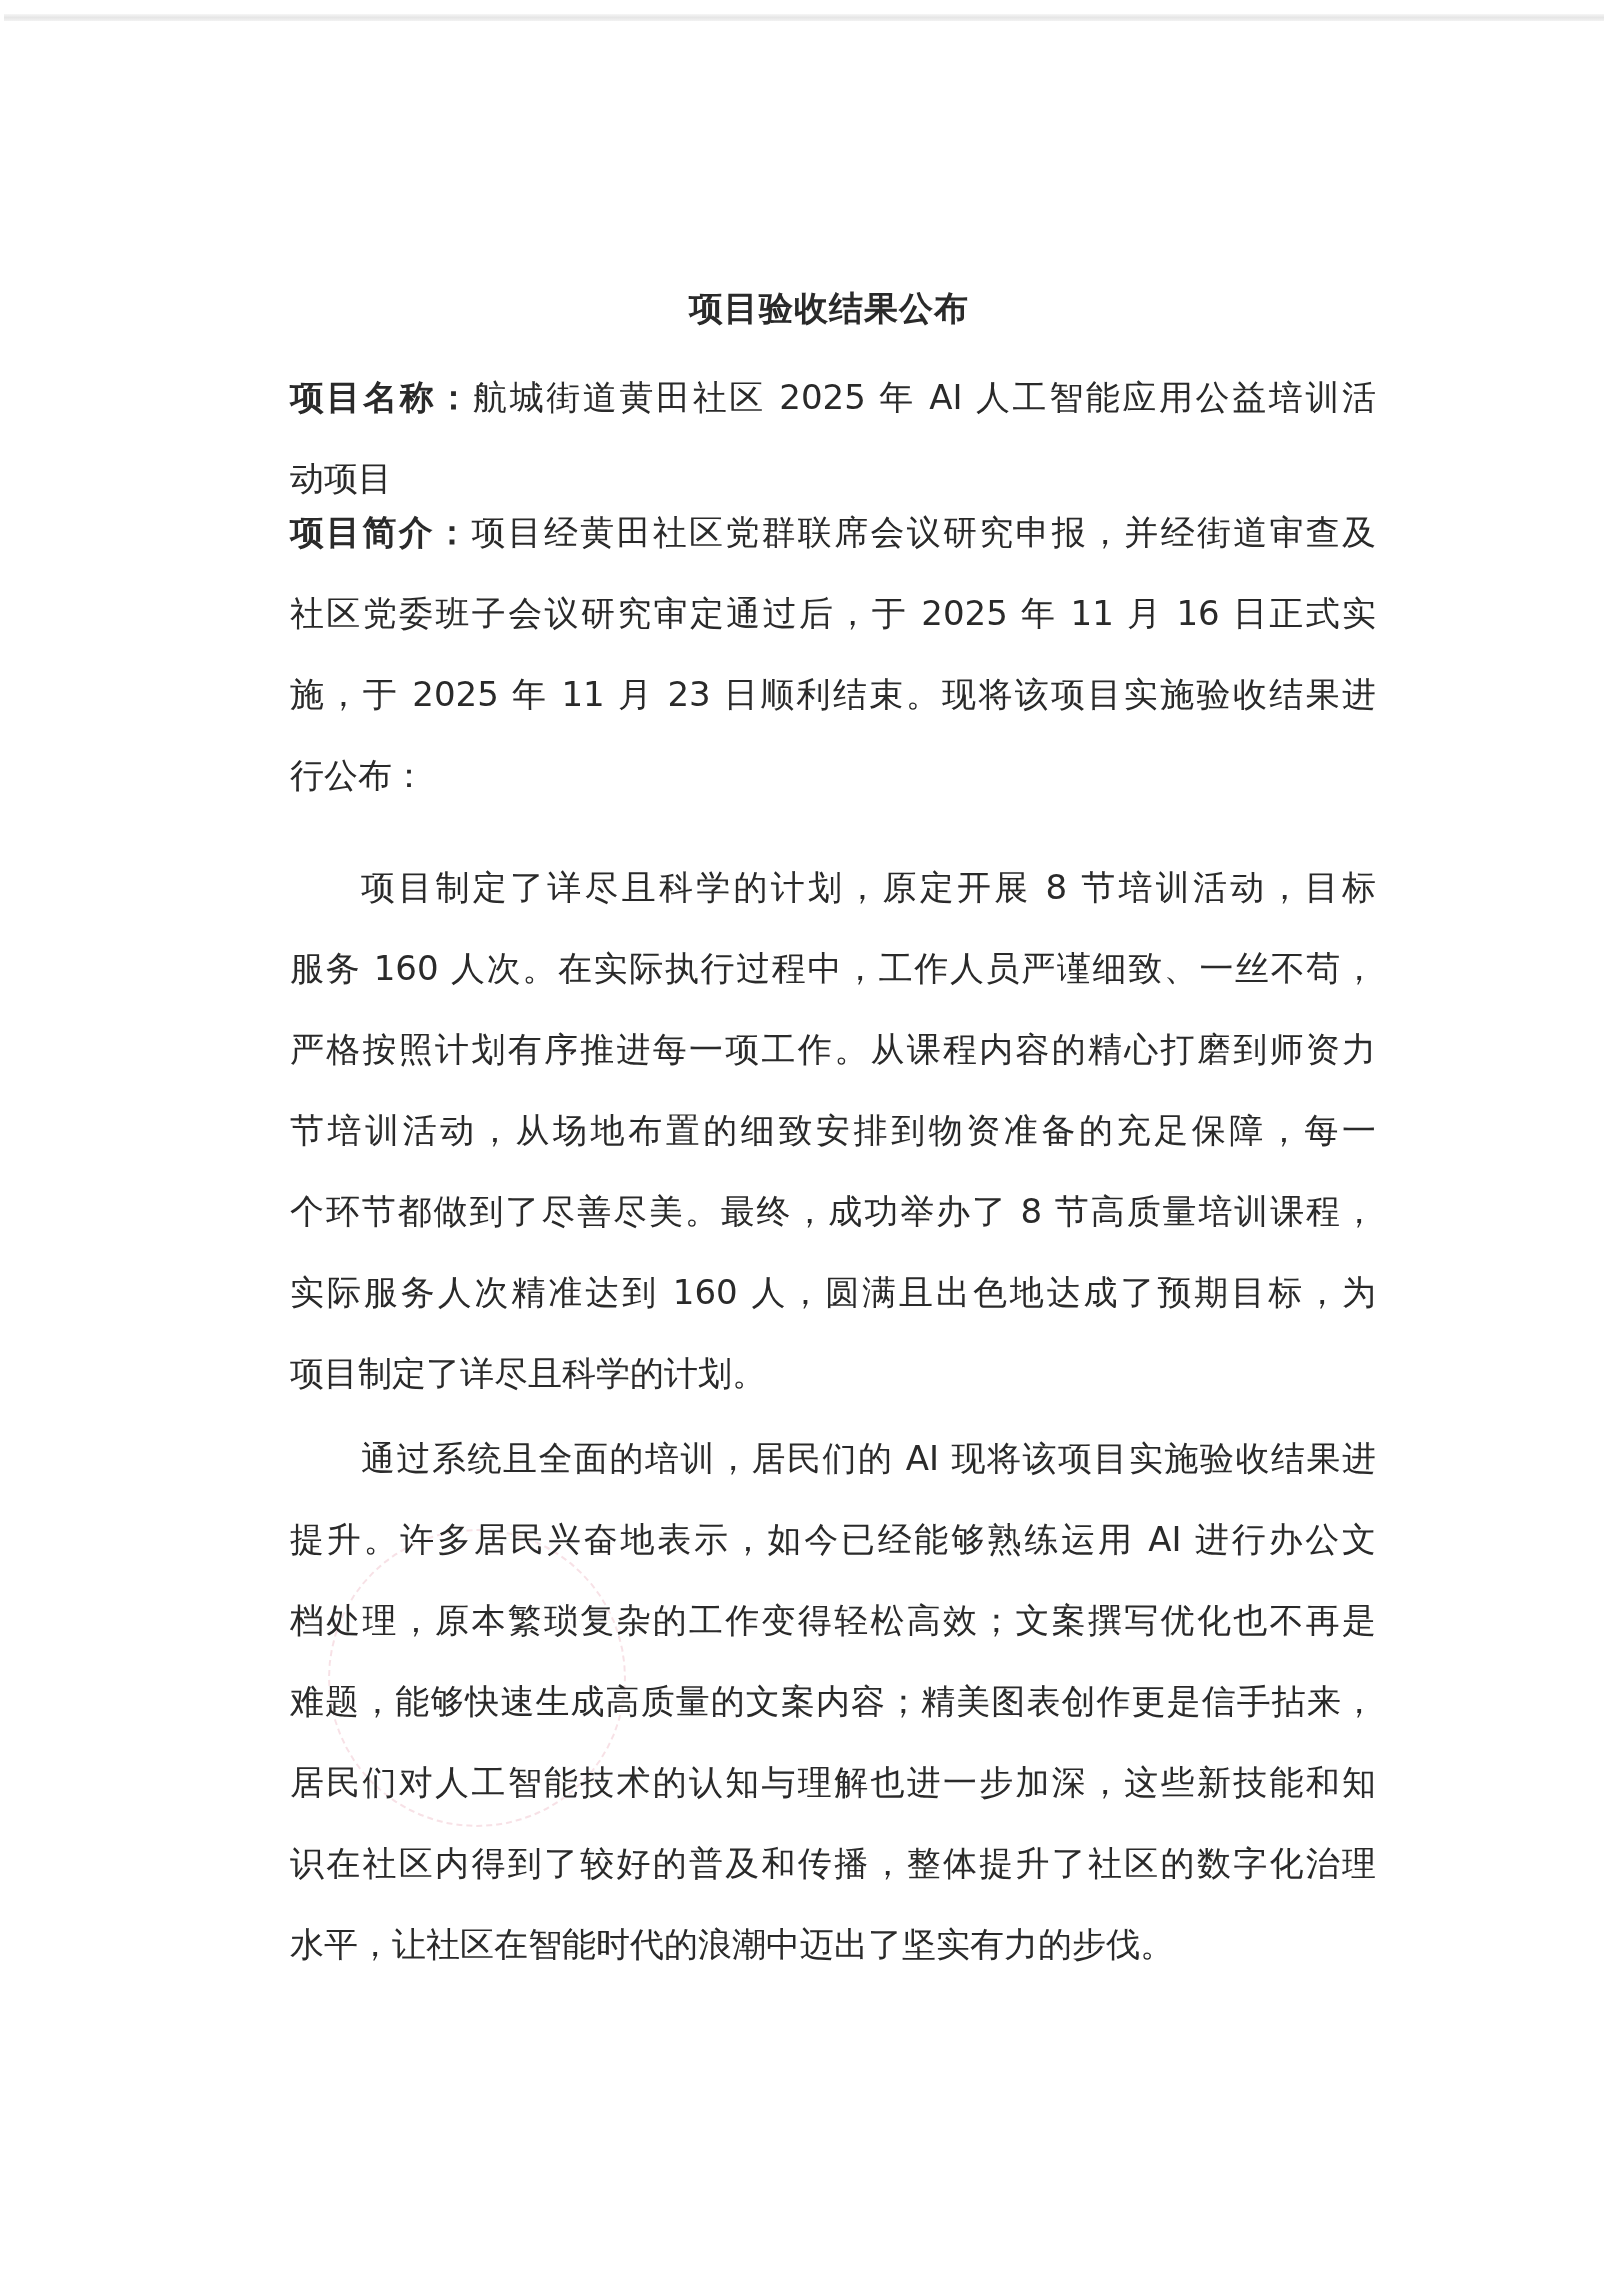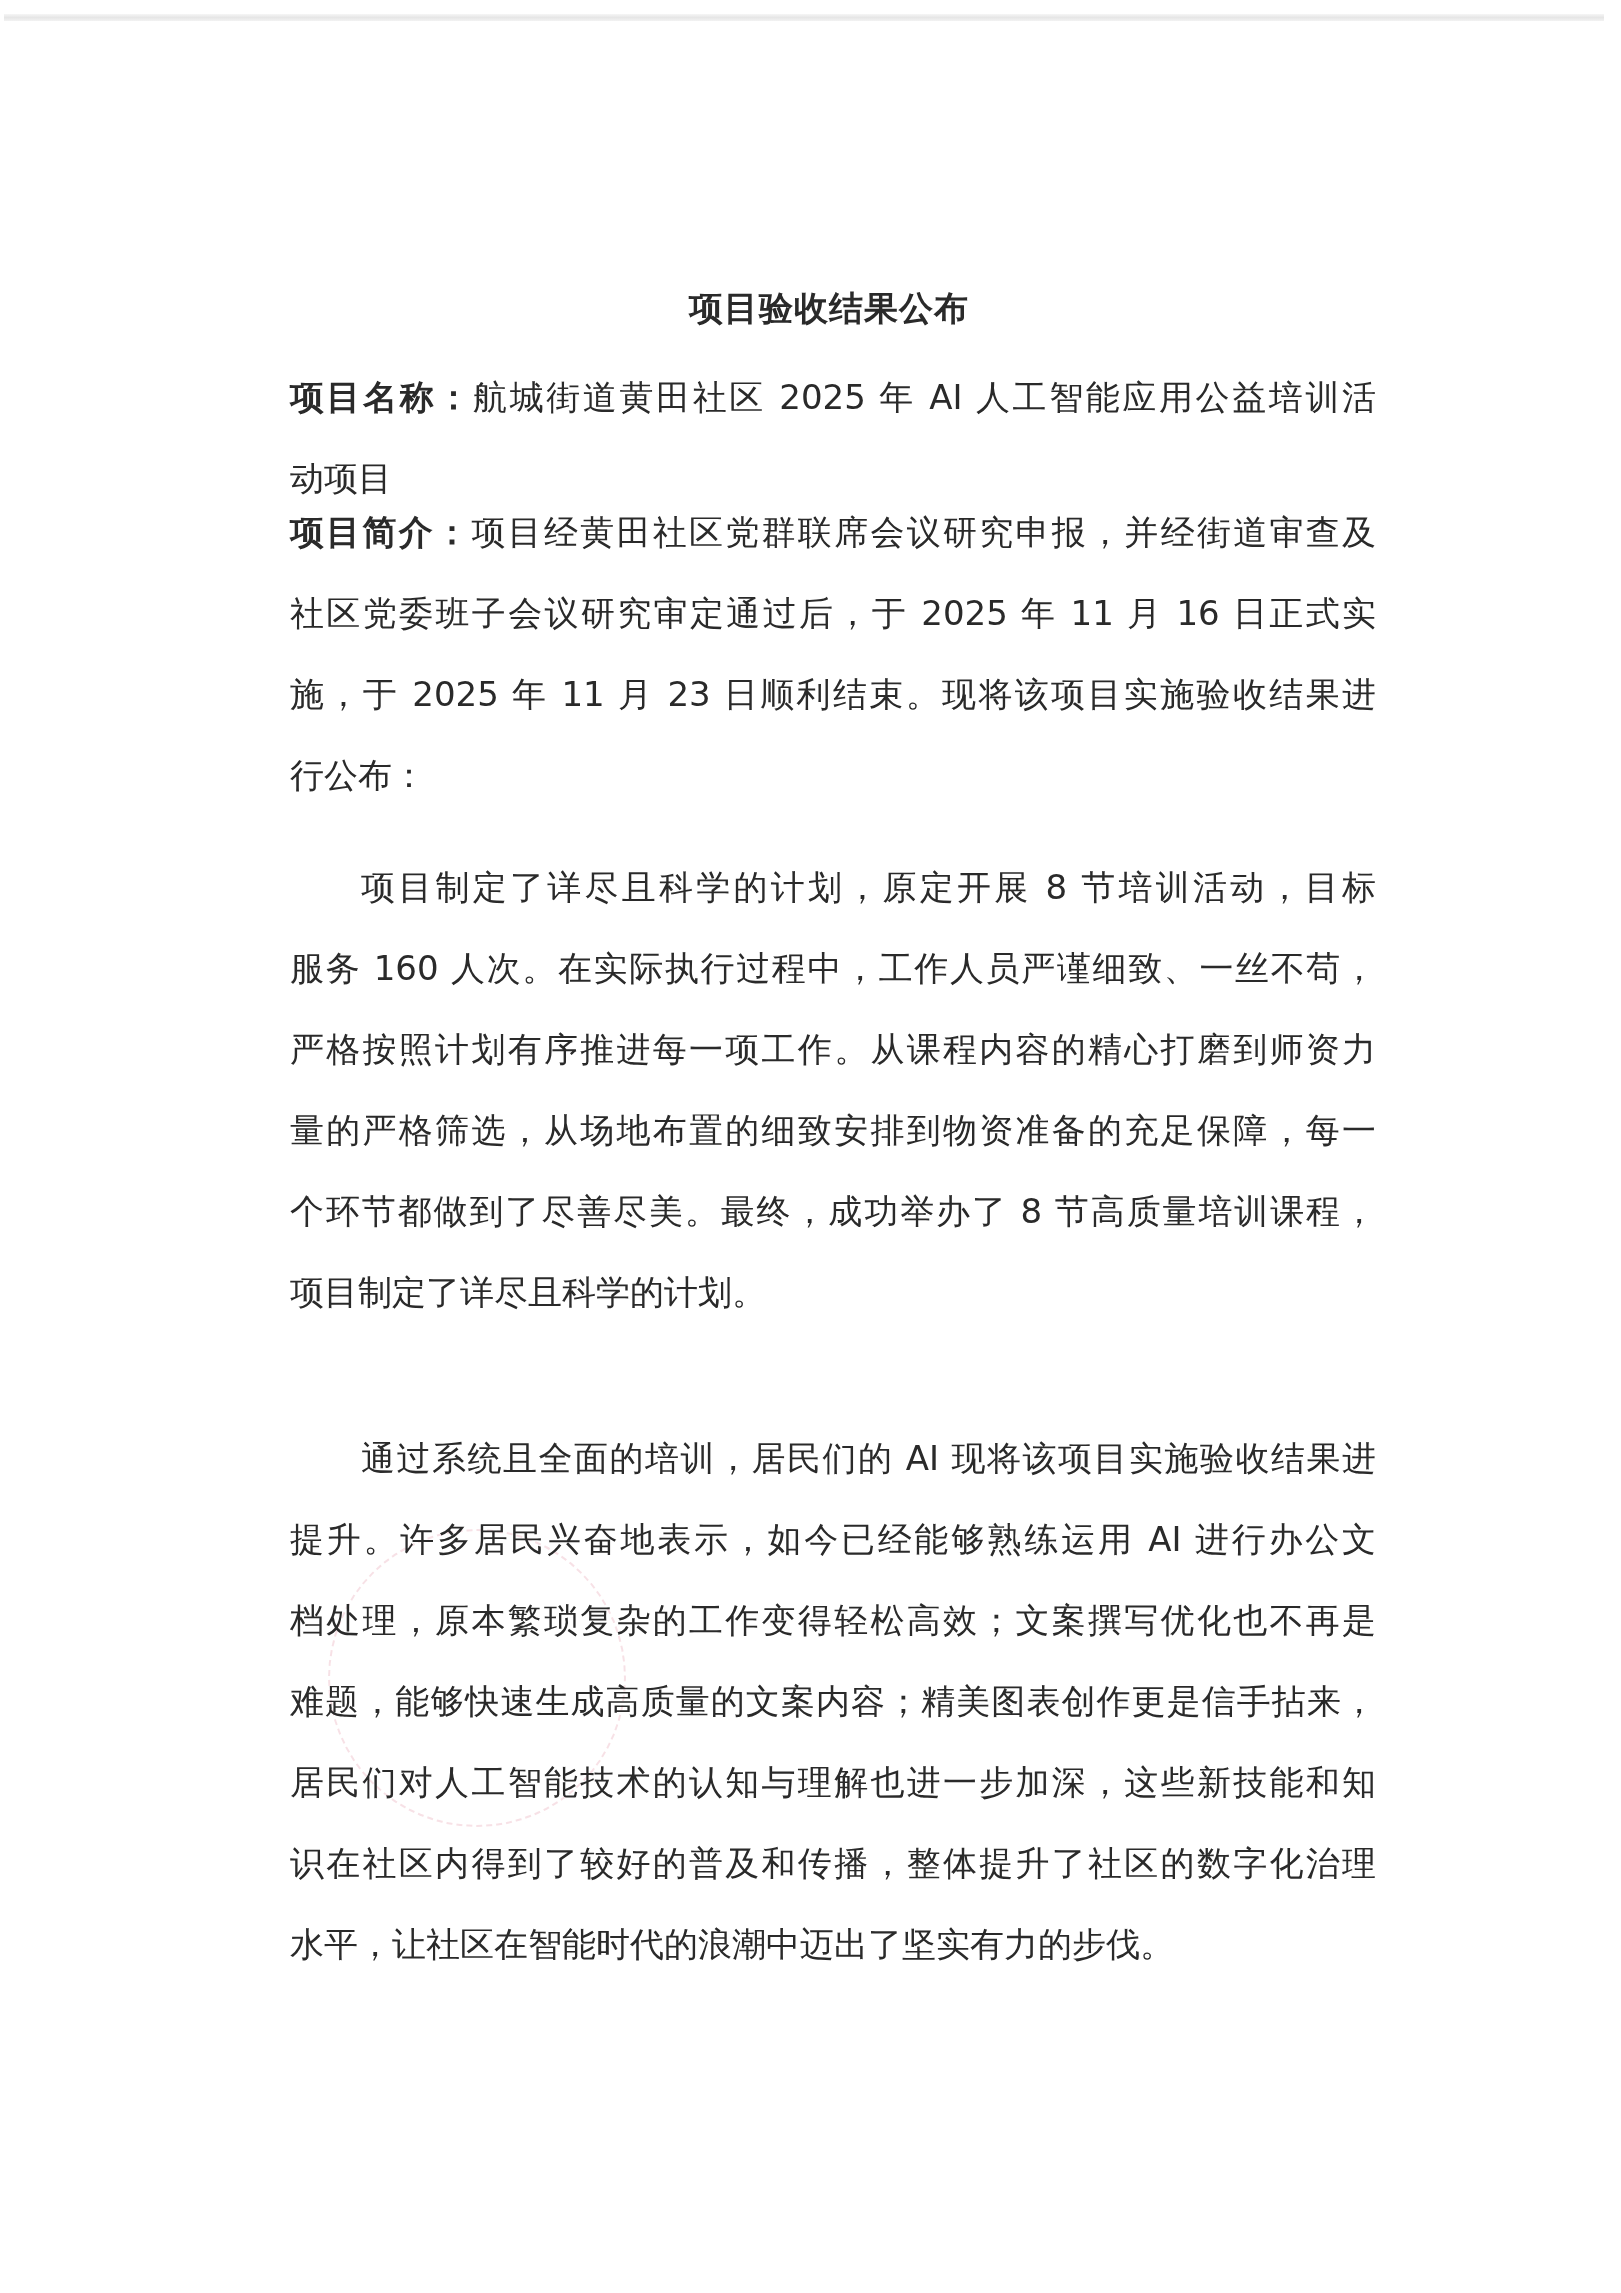--- a/index.html
+++ b/index.html
@@ -97,22 +97,23 @@
     <span class="line"><span class="label">项目简介：</span><span>项目经黄田社区党群联席会议研究申报，并经街道审查及</span></span>
     <span class="line">社区党委班子会议研究审定通过后，于 2025 年 11 月 16 日正式实</span>
     <span class="line">施，于 2025 年 11 月 23 日顺利结束。现将该项目实施验收结果进</span>
     <span class="line last">行公布：</span>
   </div>
 
   <div class="block" style="top:831px;">
     <span class="line indent">项目制定了详尽且科学的计划，原定开展 8 节培训活动，目标</span>
     <span class="line">服务 160 人次。在实际执行过程中，工作人员严谨细致、一丝不苟，</span>
     <span class="line">严格按照计划有序推进每一项工作。从课程内容的精心打磨到师资力</span>
-    <span class="line">量的严格筛选，从场地布置的细致安排到物资准备的充足保障，每一</span>
+    <span class="line">节培训活动，从场地布置的细致安排到物资准备的充足保障，每一</span>
     <span class="line">个环节都做到了尽善尽美。最终，成功举办了 8 节高质量培训课程，</span>
+    <span class="line">实际服务人次精准达到 160 人，圆满且出色地达成了预期目标，为</span>
     <span class="line last">项目制定了详尽且科学的计划。</span>
   </div>
 
   <div class="block" style="top:1402px;">
     <span class="line indent">通过系统且全面的培训，居民们的 AI 现将该项目实施验收结果进</span>
     <span class="line">提升。许多居民兴奋地表示，如今已经能够熟练运用 AI 进行办公文</span>
     <span class="line">档处理，原本繁琐复杂的工作变得轻松高效；文案撰写优化也不再是</span>
     <span class="line">难题，能够快速生成高质量的文案内容；精美图表创作更是信手拈来，</span>
     <span class="line">居民们对人工智能技术的认知与理解也进一步加深，这些新技能和知</span>
     <span class="line">识在社区内得到了较好的普及和传播，整体提升了社区的数字化治理</span>

